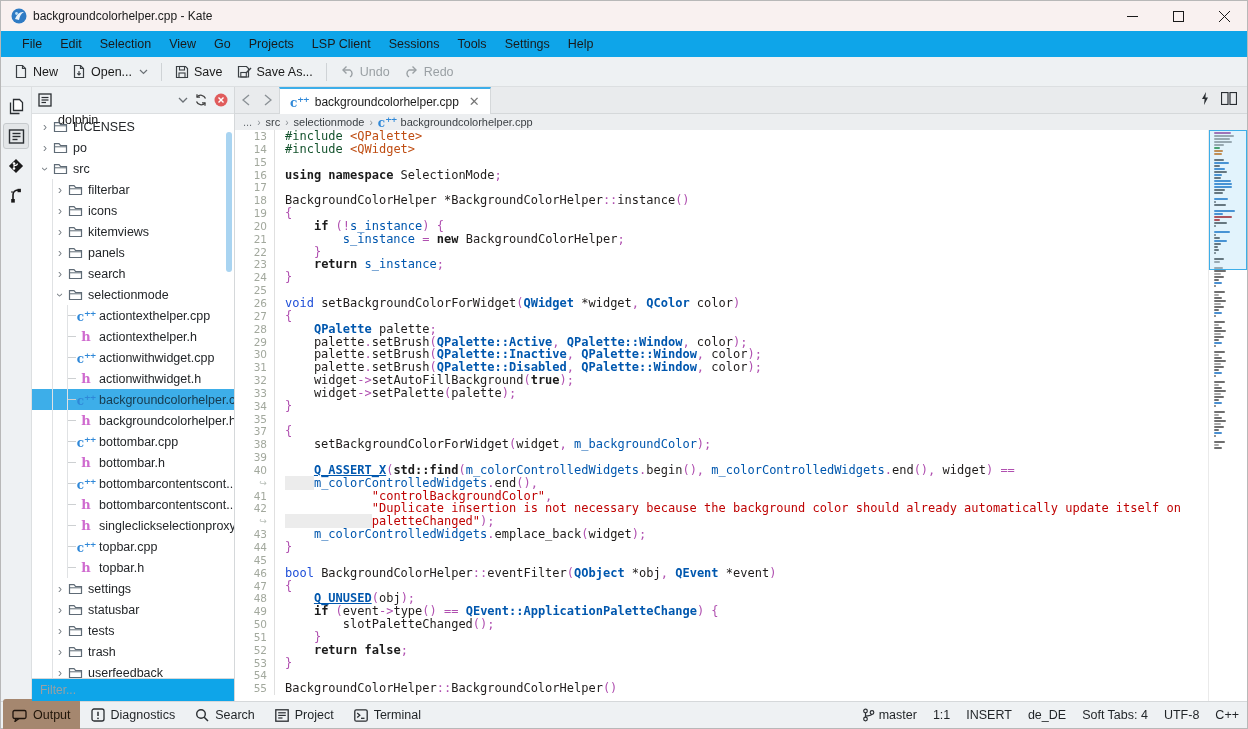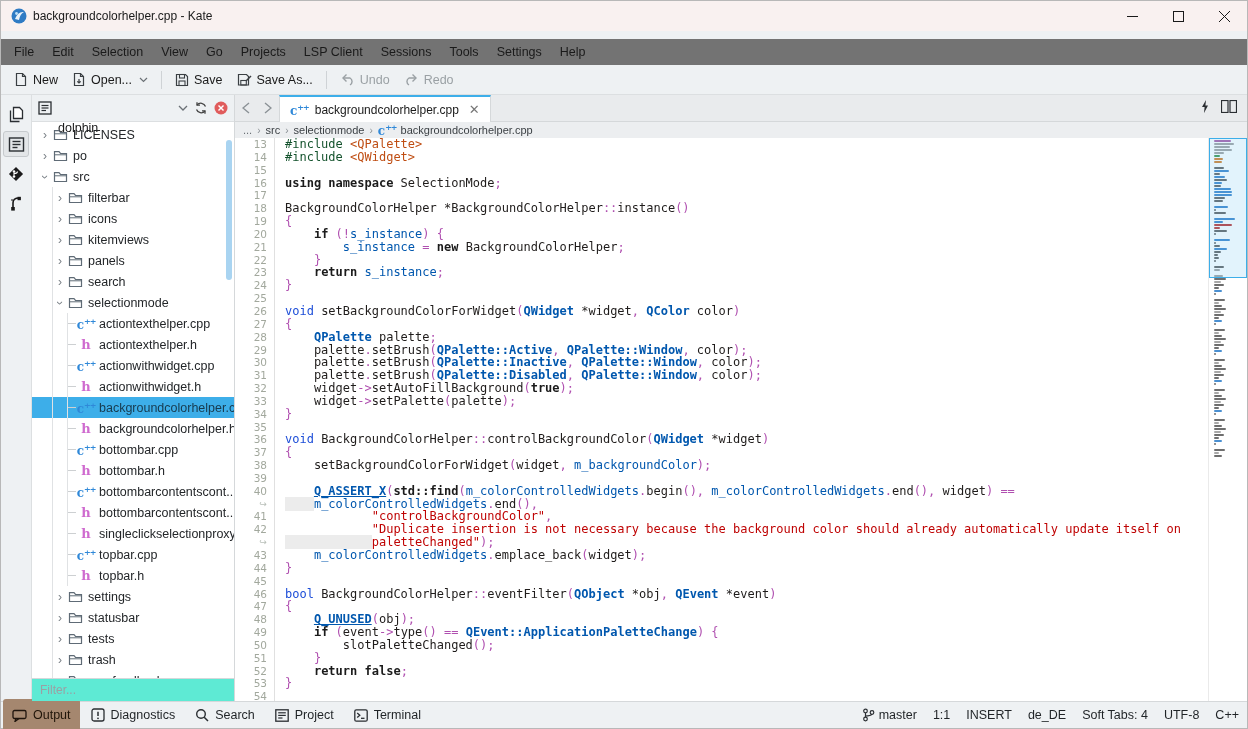--- a/index.html
+++ b/index.html
@@ -11,21 +11,21 @@
   
   .titlebar{height:30px;background:#f9f1f0;display:flex;align-items:center;flex:none;}
   .applogo{width:16px;height:16px;margin:0 6px 0 10px;flex:none;}
   .apptitle{font-size:12px;color:#1a1a1a;}
   .tb-spacer{flex:1;}
   .wincontrols{display:flex;height:100%;}
   .wc{width:46px;height:100%;display:flex;align-items:center;justify-content:center;}
   .wc svg{display:block;}
 
   
-  .menubar{height:26px;background:#737373;display:flex;align-items:center;padding-left:4px;flex:none;margin-top:8px;}
+  .menubar{height:26px;background:#0ea5e9;display:flex;align-items:center;padding-left:12px;flex:none;}
   .menu-item{padding:3px 9px;font-size:12.5px;color:#1a1a1a;border-radius:3px;}
 
   
   .toolbar{height:29px;background:#eef1f3;display:flex;align-items:center;padding-left:6px;flex:none;border-bottom:1px solid #dcdfe1;}
   .tbtn{display:flex;align-items:center;gap:5px;padding:3px 7px;border-radius:3px;font-size:12.5px;color:#1a1a1a;}
   .tbtn.disabled{color:#9aa0a4;}
   .tbtn .ic{display:flex;align-items:center;}
   .tsep{width:1px;height:18px;background:#cfd3d6;margin:0 6px;}
   .tchev{margin-left:2px;display:flex;align-items:center;}
 
@@ -46,21 +46,21 @@
   .exp .chev{display:inline-block;transform:none;line-height:1;}
   .exp.open .chev{transform:rotate(90deg);}
   .trow .tick{width:8px;height:1px;background:#cdd0d2;flex:none;margin-right:2px;}
   .trow .ficon{width:16px;flex:none;display:flex;align-items:center;justify-content:center;margin-right:5px;}
   .trow.selected{background:#3daee9;color:#173a4e;}
   .glyph-cpp{color:#2f88d8;font-weight:bold;font-size:12px;font-family:"DejaVu Serif",serif;}
   .glyph-cpp sup{font-size:8px;letter-spacing:-1px;}
   .glyph-h{color:#cf6bcf;font-weight:bold;font-size:13px;font-family:"DejaVu Serif",serif;}
   .guide{position:absolute;width:1px;background:#e0e2e4;}
   .treescroll{position:absolute;right:2px;top:18px;width:6px;height:140px;border-radius:3px;background:#a9d4f1;}
-  .filter{height:22px;margin:0;border:none;border-top:1px solid #d5d8da;padding:0 8px;font-size:12px;color:#333;outline:none;flex:none;background:#5eead4;}
+  .filter{height:22px;margin:0;border:none;border-top:1px solid #d5d8da;padding:0 8px;font-size:12px;color:#333;outline:none;flex:none;background:#0ea5e9;}
   .filter::placeholder{color:#9aa0a4;}
 
   
   .editor{flex:1;display:flex;flex-direction:column;min-width:0;background:#fff;}
   .tabbar{height:26px;background:#e9ebed;display:flex;align-items:stretch;flex:none;border-bottom:1px solid #d5d8da;}
   .navchev{width:22px;display:flex;align-items:center;justify-content:center;color:#8b9196;}
   .tab{display:flex;align-items:center;gap:6px;background:#fff;border-left:1px solid #d5d8da;border-right:1px solid #d5d8da;border-top:2px solid #3daee9;padding:0 10px;font-size:12px;color:#1a1a1a;margin-bottom:-1px;}
   .tabclose{color:#777;font-size:13px;margin-left:4px;}
   .tabspacer{flex:1;}
   .tabicons{display:flex;align-items:center;gap:12px;padding-right:10px;}
@@ -618,21 +618,20 @@
             <div class="crow"><span class="gut">26</span><span class="ctext"><span class="t-dt">void</span><span class="t-n"> setBackgroundColorForWidget</span><span class="t-p">(</span><span class="t-qt">QWidget</span><span class="t-n"> *widget</span><span class="t-p">,</span><span class="t-n"> </span><span class="t-qt">QColor</span><span class="t-n"> color</span><span class="t-p">)</span></span></div>
             <div class="crow"><span class="gut">27</span><span class="ctext"><span class="t-p">{</span></span></div>
             <div class="crow"><span class="gut">28</span><span class="ctext"><span class="t-n">    </span><span class="t-qt">QPalette</span><span class="t-n"> palette</span><span class="t-p">;</span></span></div>
             <div class="crow"><span class="gut">29</span><span class="ctext"><span class="t-n">    palette</span><span class="t-p">.</span><span class="t-n">setBrush</span><span class="t-p">(</span><span class="t-qt">QPalette::Active</span><span class="t-p">,</span><span class="t-n"> </span><span class="t-qt">QPalette::Window</span><span class="t-p">,</span><span class="t-n"> color</span><span class="t-p">);</span></span></div>
             <div class="crow"><span class="gut">30</span><span class="ctext"><span class="t-n">    palette</span><span class="t-p">.</span><span class="t-n">setBrush</span><span class="t-p">(</span><span class="t-qt">QPalette::Inactive</span><span class="t-p">,</span><span class="t-n"> </span><span class="t-qt">QPalette::Window</span><span class="t-p">,</span><span class="t-n"> color</span><span class="t-p">);</span></span></div>
             <div class="crow"><span class="gut">31</span><span class="ctext"><span class="t-n">    palette</span><span class="t-p">.</span><span class="t-n">setBrush</span><span class="t-p">(</span><span class="t-qt">QPalette::Disabled</span><span class="t-p">,</span><span class="t-n"> </span><span class="t-qt">QPalette::Window</span><span class="t-p">,</span><span class="t-n"> color</span><span class="t-p">);</span></span></div>
             <div class="crow"><span class="gut">32</span><span class="ctext"><span class="t-n">    widget</span><span class="t-p">-&gt;</span><span class="t-n">setAutoFillBackground</span><span class="t-p">(</span><span class="t-kw">true</span><span class="t-p">);</span></span></div>
             <div class="crow"><span class="gut">33</span><span class="ctext"><span class="t-n">    widget</span><span class="t-p">-&gt;</span><span class="t-n">setPalette</span><span class="t-p">(</span><span class="t-n">palette</span><span class="t-p">);</span></span></div>
             <div class="crow"><span class="gut">34</span><span class="ctext"><span class="t-p">}</span></span></div>
             <div class="crow"><span class="gut">35</span><span class="ctext"></span></div>
-            <div class="crow"><span class="gut">36</span><span class="ctext"><span class="t-dt">void</span><span class="t-n"> BackgroundColorHelper</span><span class="t-p">::</span><span class="t-n">controlBackgroundColor</span><span class="t-p">(</span><span class="t-qt">QWidget</span><span class="t-n"> *widget</span><span class="t-p">)</span></span></div>
             <div class="crow"><span class="gut">37</span><span class="ctext"><span class="t-p">{</span></span></div>
             <div class="crow"><span class="gut">38</span><span class="ctext"><span class="t-n">    setBackgroundColorForWidget</span><span class="t-p">(</span><span class="t-n">widget</span><span class="t-p">,</span><span class="t-n"> </span><span class="t-mem">m_backgroundColor</span><span class="t-p">);</span></span></div>
             <div class="crow"><span class="gut">39</span><span class="ctext"></span></div>
             <div class="crow"><span class="gut">40</span><span class="ctext"><span class="t-n">    </span><span class="t-mac">Q_ASSERT_X</span><span class="t-p">(</span><span class="t-std">std::find</span><span class="t-p">(</span><span class="t-mem">m_colorControlledWidgets</span><span class="t-p">.</span><span class="t-n">begin</span><span class="t-p">(),</span><span class="t-n"> </span><span class="t-mem">m_colorControlledWidgets</span><span class="t-p">.</span><span class="t-n">end</span><span class="t-p">(),</span><span class="t-n"> widget</span><span class="t-p">)</span><span class="t-n"> </span><span class="t-p">==</span></span></div>
             <div class="crow"><span class="gut wrapmark">↪</span><span class="ctext"><span class="t-wb">    </span><span class="t-mem">m_colorControlledWidgets</span><span class="t-p">.</span><span class="t-n">end</span><span class="t-p">(),</span></span></div>
             <div class="crow"><span class="gut">41</span><span class="ctext"><span class="t-n">            </span><span class="t-str">"controlBackgroundColor"</span><span class="t-p">,</span></span></div>
             <div class="crow"><span class="gut">42</span><span class="ctext"><span class="t-n">            </span><span class="t-str">"Duplicate insertion is not necessary because the background color should already automatically update itself on</span></span></div>
             <div class="crow"><span class="gut wrapmark">↪</span><span class="ctext"><span class="t-wb">            </span><span class="t-str">paletteChanged"</span><span class="t-p">);</span></span></div>
             <div class="crow"><span class="gut">43</span><span class="ctext"><span class="t-n">    </span><span class="t-mem">m_colorControlledWidgets</span><span class="t-p">.</span><span class="t-n">emplace_back</span><span class="t-p">(</span><span class="t-n">widget</span><span class="t-p">);</span></span></div>
             <div class="crow"><span class="gut">44</span><span class="ctext"><span class="t-p">}</span></span></div>

